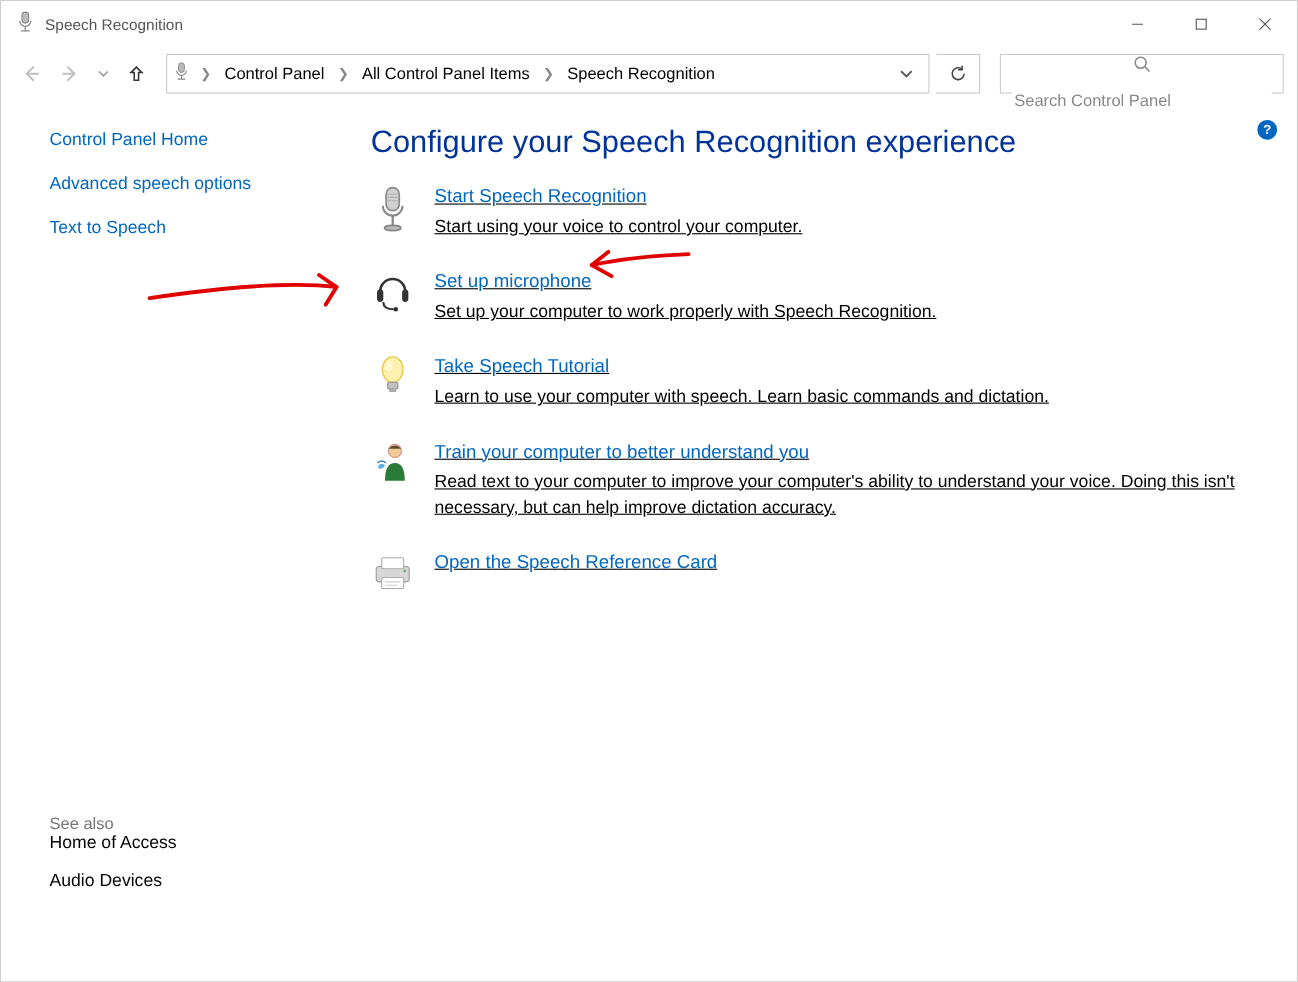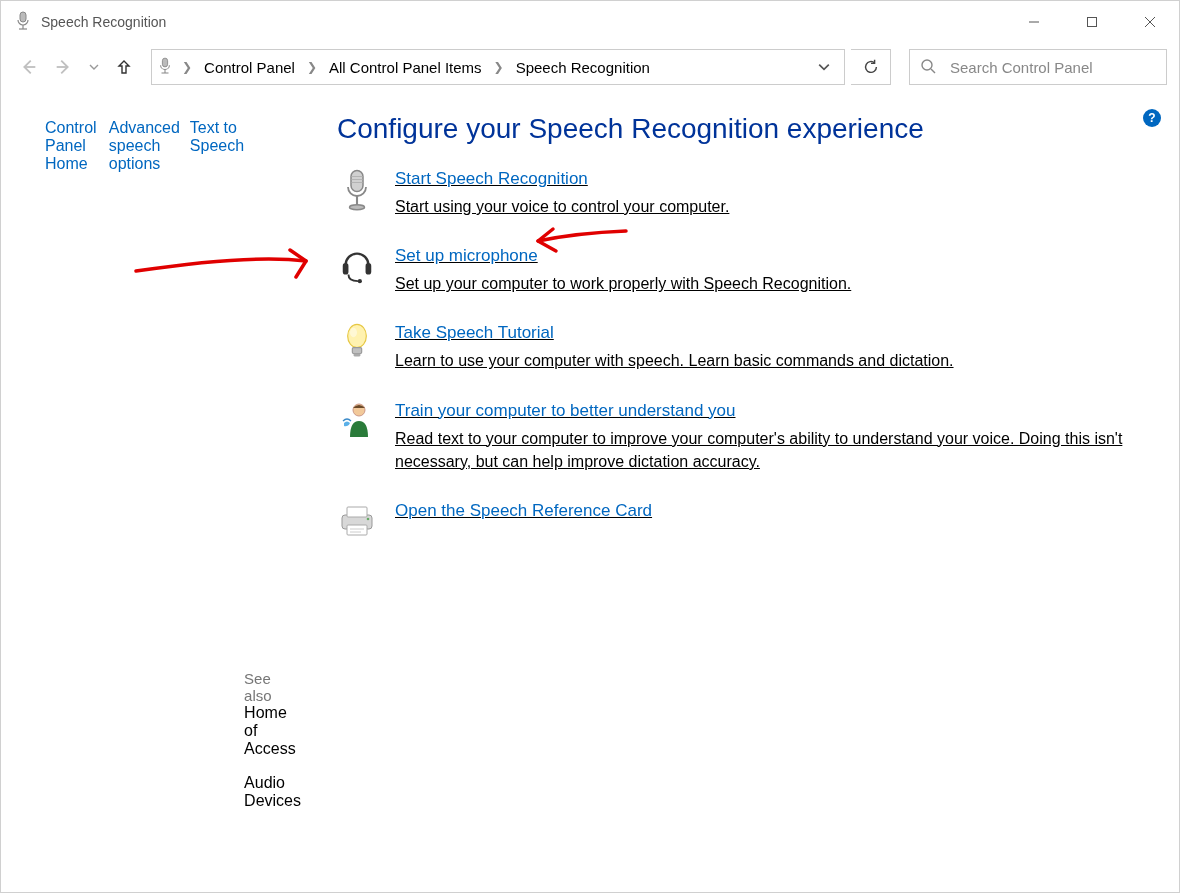--- a/index.html
+++ b/index.html
@@ -99,20 +99,21 @@
     .search-box {
       width: 258px;
       height: 36px;
       border: 1px solid #ccc;
       margin-left: 12px;
       display: flex;
       align-items: center;
       padding: 0 10px;
       color: #888;
       gap: 12px;
+      flex-direction: column;
     }
     .search-box input {
       border: none;
       outline: none;
       font: inherit;
       color: #333;
       width: 100%;
     }
     .search-box input::placeholder { color: #888; }
 
@@ -133,21 +134,21 @@
 
     
     .body {
       display: flex;
       height: calc(100% - 90px);
     }
     .sidebar {
       width: 300px;
       padding: 28px 0 20px 44px;
       display: flex;
-      flex-direction: row;
+      flex-direction: column;
     }
     .side-link {
       color: #0067c0;
       font-size: 16px;
       margin-bottom: 22px;
       cursor: pointer;
     }
     .side-group { margin-top: auto; padding-bottom: 40px; }
     .see-also {
       color: #767676;

